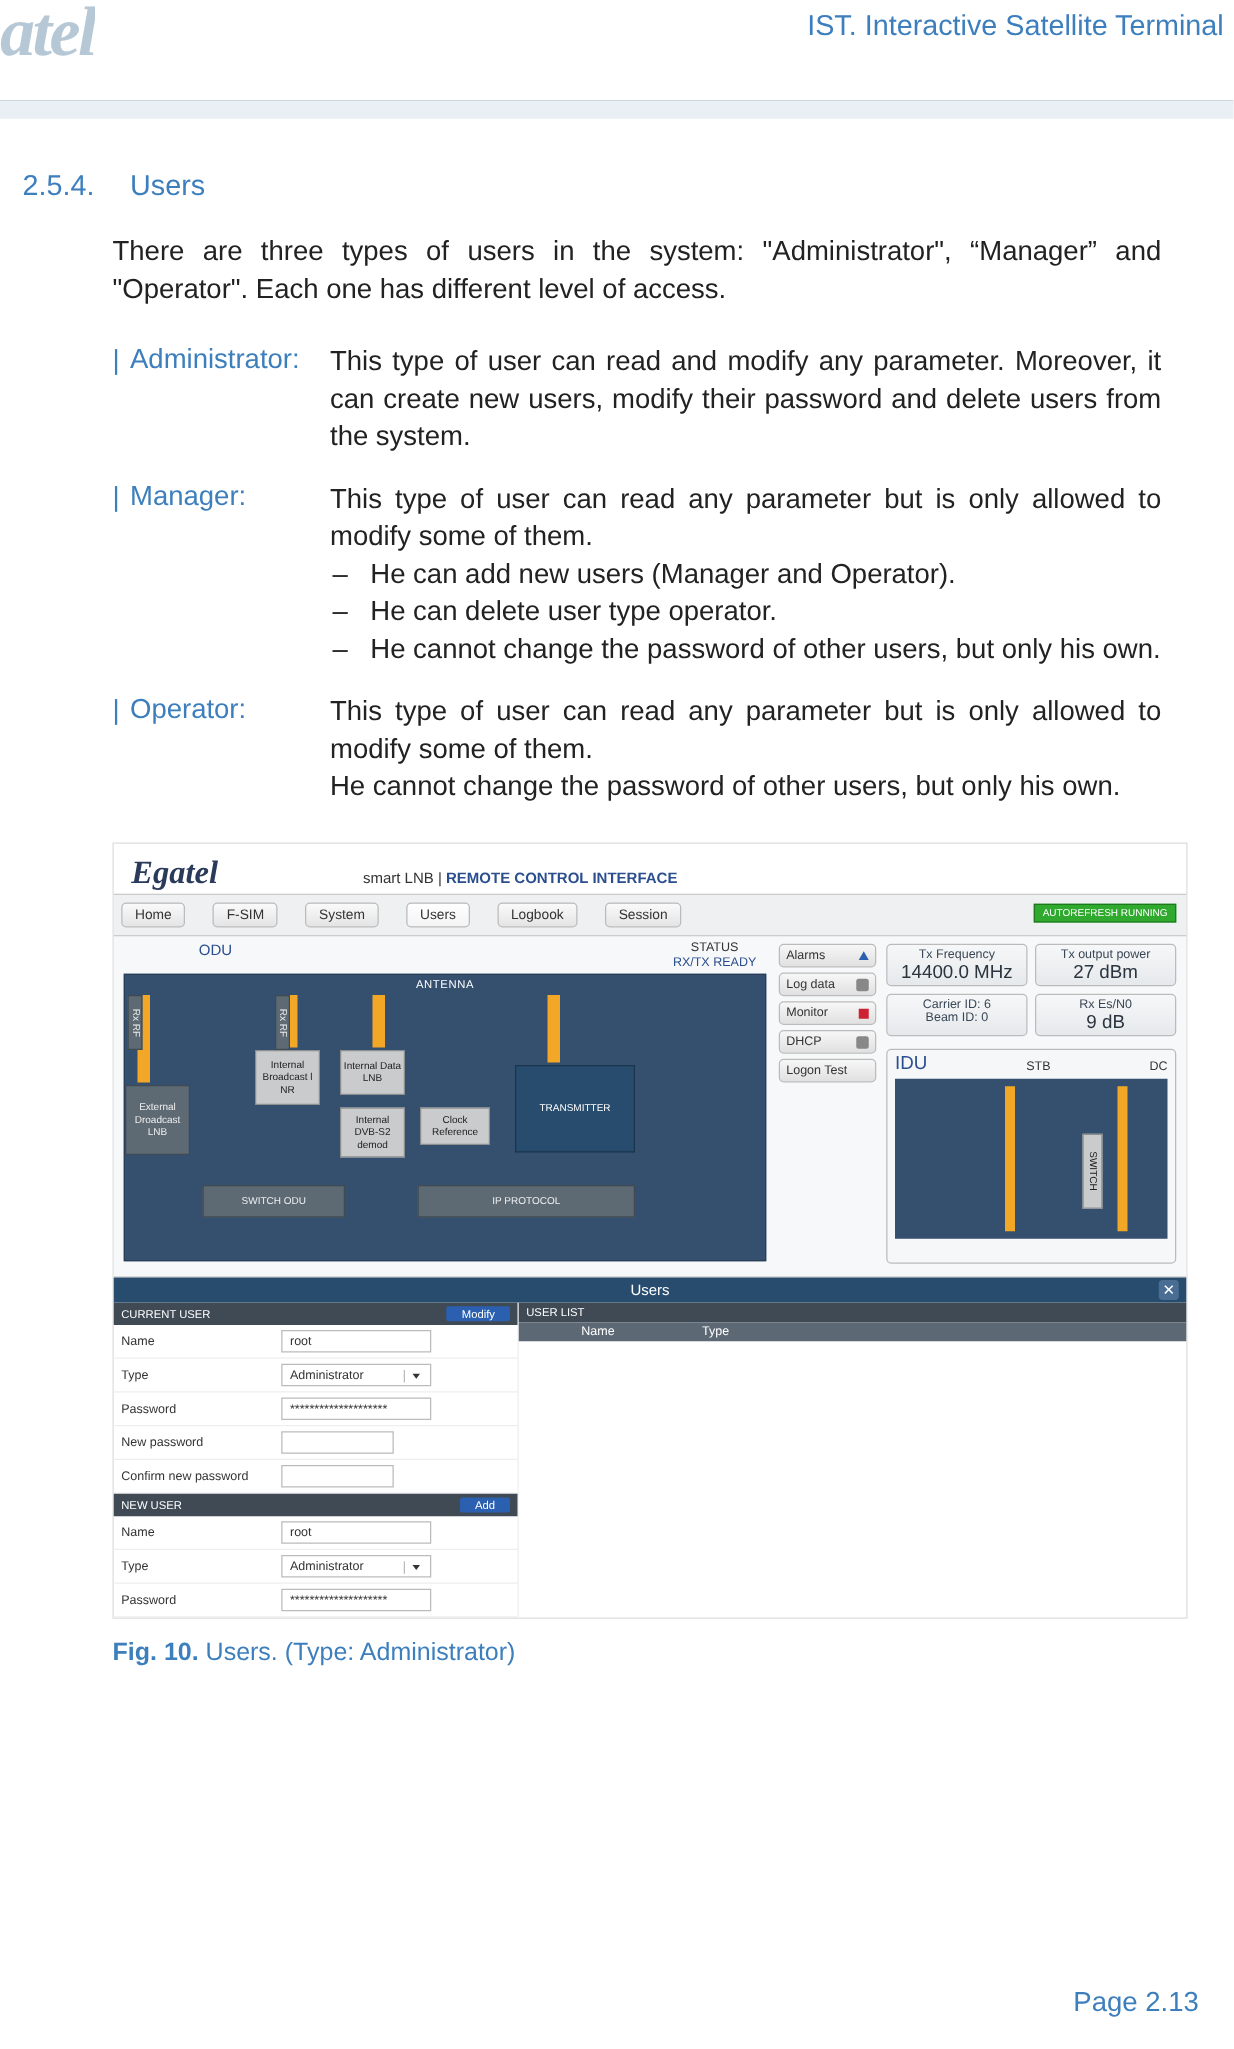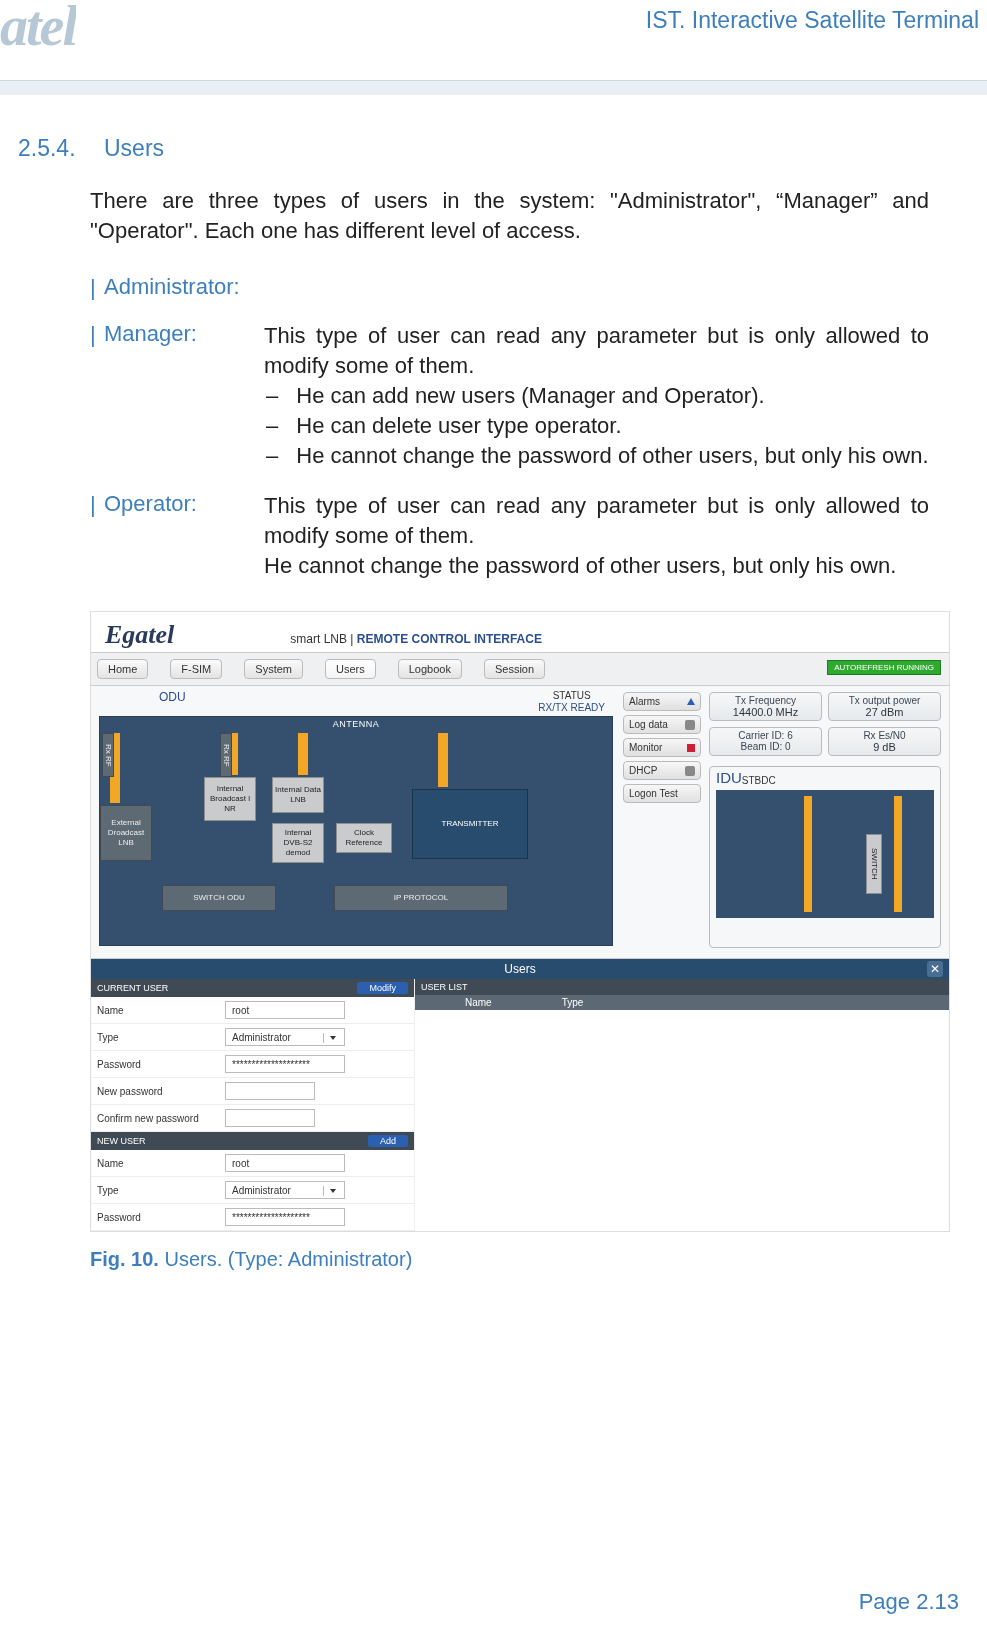--- a/index.html
+++ b/index.html
@@ -216,30 +216,30 @@
   .stat {
     flex:1;
     background: linear-gradient(#f6f7f8,#e6e9ec);
     border:1px solid #bbb;
     border-radius:4px;
     text-align:center;
     font-size:10px;
     padding:2px 4px;
     color:#3a4756;
   }
-  .stat .v { font-size:11px; color:#2b3540; }
+  .stat .v { font-size:15px; color:#2b3540; }
   .idu-box {
     margin-top: 4px;
     border: 1px solid #bbb;
     background: #f6f7f8;
     border-radius: 4px;
     padding: 2px 6px 6px 6px;
     flex: 1;
   }
-  .idu-title-row { display:flex; align-items:flex-end; font-size:11px; color:#2b4e8f; }
+  .idu-title-row { display:flex; justify-content:space-between; align-items:flex-end; font-size:11px; color:#2b4e8f; }
   .idu-title-row .lbl { color:#333; font-size:10px; }
   .idu-diagram {
     height: 128px;
     background: #35506f;
     margin-top: 4px;
     position: relative;
   }
   .v-orange { position:absolute; width:8px; background:#f2a826; }
   .users-bar {
     background: #284c6e;
@@ -357,20 +357,21 @@
   <div class="sec-row">
     <div class="sec-num">2.5.4.</div>
     <div class="sec-title">Users</div>
   </div>
 
   <p class="intro">There are three types of users in the system: "Administrator", “Manager” and "Operator". Each one has different level of access.</p>
 
   <div class="role-row">
     <span class="bar">|</span>
     <div class="role-label">Administrator:</div>
+    <div class="role-desc">This type of user can read and modify any parameter. Moreover, it can create new users, modify their password and delete users from the system.</div>
   </div>
 
   <div class="role-row">
     <span class="bar">|</span>
     <div class="role-label">Manager:</div>
     <div class="role-desc">
       <div>This type of user can read any parameter but is only allowed to modify some of them.</div>
       <div class="sub">
           <span class="dash">–</span>
           <span>He can add new users (Manager and Operator).</span>
@@ -433,21 +434,21 @@
           <div class="dblock" style="left:104px;top:60px;width:52px;height:44px">Internal
 Broadcast
 l NR</div>
           <div class="dblock" style="left:172px;top:60px;width:52px;height:36px">Internal
 Data LNB</div>
           <div class="dblock" style="left:172px;top:106px;width:52px;height:40px">Internal
 DVB-S2
 demod</div>
           <div class="dblock" style="left:236px;top:106px;width:56px;height:30px">Clock
 Reference</div>
-          <div class="dblock blue" style="left:312px;top:72px;width:116px;height:70px">TRANSMITTER</div>
+          <div class="dblock blue" style="left:312px;top:72px;width:96px;height:70px">TRANSMITTER</div>
           <div class="dblock dark" style="left:62px;top:168px;width:114px;height:26px">SWITCH ODU</div>
           <div class="dblock dark" style="left:234px;top:168px;width:174px;height:26px">IP PROTOCOL</div>
           <div class="dblock dark" style="left:2px;top:16px;width:12px;height:44px;writing-mode:vertical-rl">Rx RF</div>
           <div class="dblock dark" style="left:120px;top:16px;width:12px;height:44px;writing-mode:vertical-rl">Rx RF</div>
         </div>
       </div>
 
       <div class="right-col">
         <div class="rc-btns">
           <div class="rc-btn">

